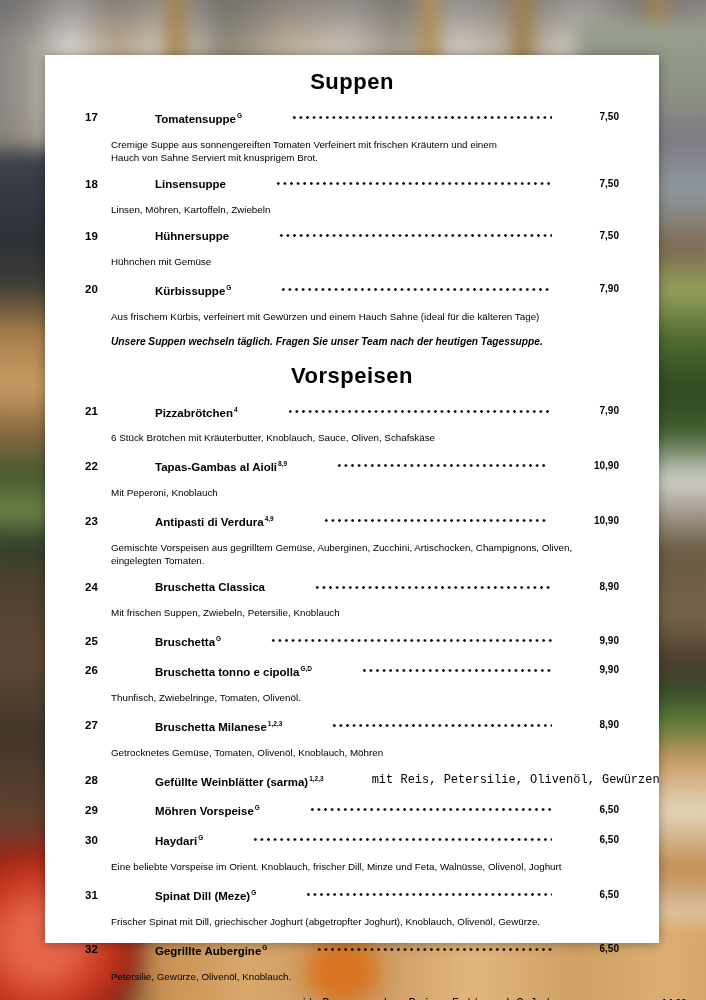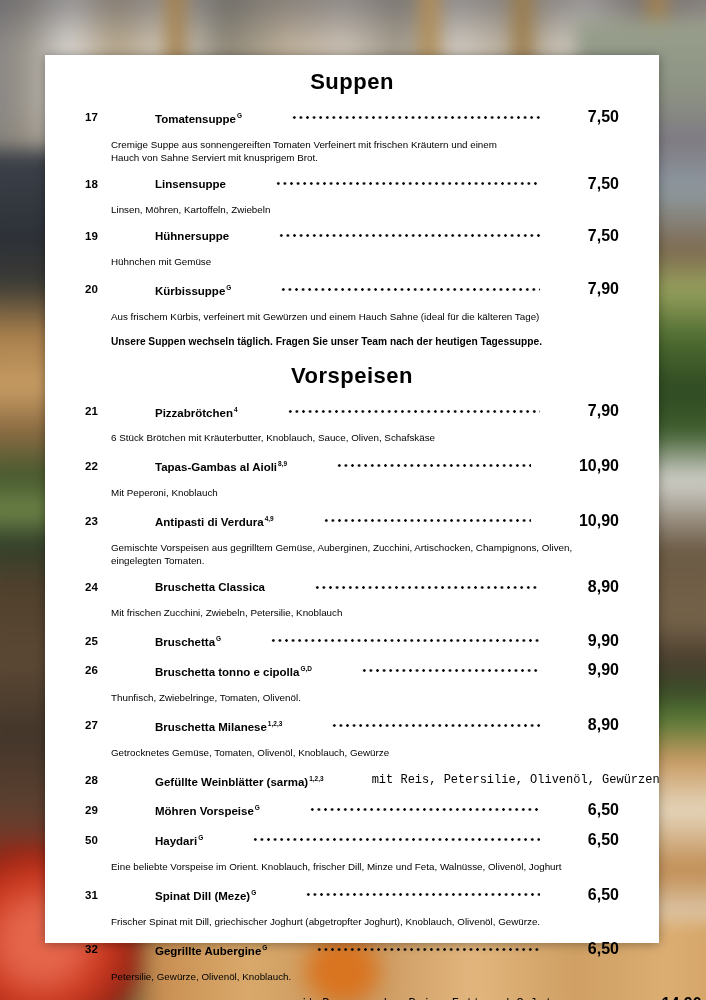--- a/index.html
+++ b/index.html
@@ -41,24 +41,24 @@
   .section-title{text-align:center;font-size:22px;font-weight:700;margin:2px 0 14px;letter-spacing:.5px;}
   .item{margin-bottom:13px;}
   .item-row{display:flex;align-items:center;font-weight:700;font-size:11.5px;line-height:14px;gap:44px;}
   .num{flex:none;width:26px;}
   .name{white-space:nowrap;}
   .sup{font-size:6.5px;font-weight:700;margin-left:1px;}
   .inline{font-weight:400;font-size:12px;white-space:nowrap;margin-left:4px;font-family:Liberation Mono, monospace;}
   .leader{flex:1 1 auto;min-width:12px;height:5px;margin:0 4px 0 5px;
     background-image:radial-gradient(circle,#0a0a0a 1.15px,transparent 1.5px);
     background-size:6.6px 5px;background-repeat:repeat-x;background-position:0 100%;}
-  .price{flex:none;font-weight:700;font-size:16px;}
+  .price{flex:none;font-weight:700;font-size:10px;}
   .item-desc{margin-left:26px;margin-top:12px;font-size:9.8px;line-height:13px;
              font-weight:400;white-space:pre-line;max-width:556px;}
-  .section-note{margin:8px 0 8px 26px;font-size:10.2px;font-weight:700;}
+  .section-note{margin:8px 0 8px 26px;font-size:10.2px;font-weight:700;font-style:italic;}
 </style>
 </head>
 <body>
 
 <div class="page">
   <div class="bg">
     <div class="bg-top"></div>
     <div class="bg-posts"></div>
     <div class="bg-right"></div>
     <div class="bg-left"></div>
@@ -157,21 +157,21 @@
   </div>
 
   <div class="item">
     <div class="item-row">
       <span class="num">24</span>
       <span class="name"><span class="name-text">Bruschetta Classica</span></span>
 
       <span class="leader"></span>
       <span class="price">8,90</span>
     </div>
-    <div class="item-desc">Mit frischen Zucchini, Zwiebeln, Petersilie, Knoblauch</div>
+    <div class="item-desc">Mit frischen Suppen, Zwiebeln, Petersilie, Knoblauch</div>
   </div>
 
   <div class="item">
     <div class="item-row">
       <span class="num">25</span>
       <span class="name"><span class="name-text">Bruschetta</span><sup class="sup">G</sup></span>
 
       <span class="leader"></span>
       <span class="price">9,90</span>
     </div>
@@ -189,21 +189,21 @@
   </div>
 
   <div class="item">
     <div class="item-row">
       <span class="num">27</span>
       <span class="name"><span class="name-text">Bruschetta Milanese</span><sup class="sup">1,2,3</sup></span>
 
       <span class="leader"></span>
       <span class="price">8,90</span>
     </div>
-    <div class="item-desc">Getrocknetes Gemüse, Tomaten, Olivenöl, Knoblauch, Gewürze</div>
+    <div class="item-desc">Getrocknetes Gemüse, Tomaten, Olivenöl, Knoblauch, Möhren</div>
   </div>
 
   <div class="item">
     <div class="item-row">
       <span class="num">28</span>
       <span class="name"><span class="name-text">Gefüllte Weinblätter (sarma)</span><sup class="sup">1,2,3</sup></span>
       <span class="inline">mit Reis, Petersilie, Olivenöl, Gewürzen</span>
       <span class="leader"></span>
       <span class="price">8,30</span>
     </div>
@@ -215,21 +215,21 @@
       <span class="num">29</span>
       <span class="name"><span class="name-text">Möhren Vorspeise</span><sup class="sup">G</sup></span>
 
       <span class="leader"></span>
       <span class="price">6,50</span>
     </div>
   </div>
 
   <div class="item">
     <div class="item-row">
-      <span class="num">50</span>
+      <span class="num">30</span>
       <span class="name"><span class="name-text">Haydari</span><sup class="sup">G</sup></span>
 
       <span class="leader"></span>
       <span class="price">6,50</span>
     </div>
     <div class="item-desc">Eine beliebte Vorspeise im Orient. Knoblauch, frischer Dill, Minze und Feta, Walnüsse, Olivenöl, Joghurt</div>
   </div>
 
   <div class="item">
     <div class="item-row">

